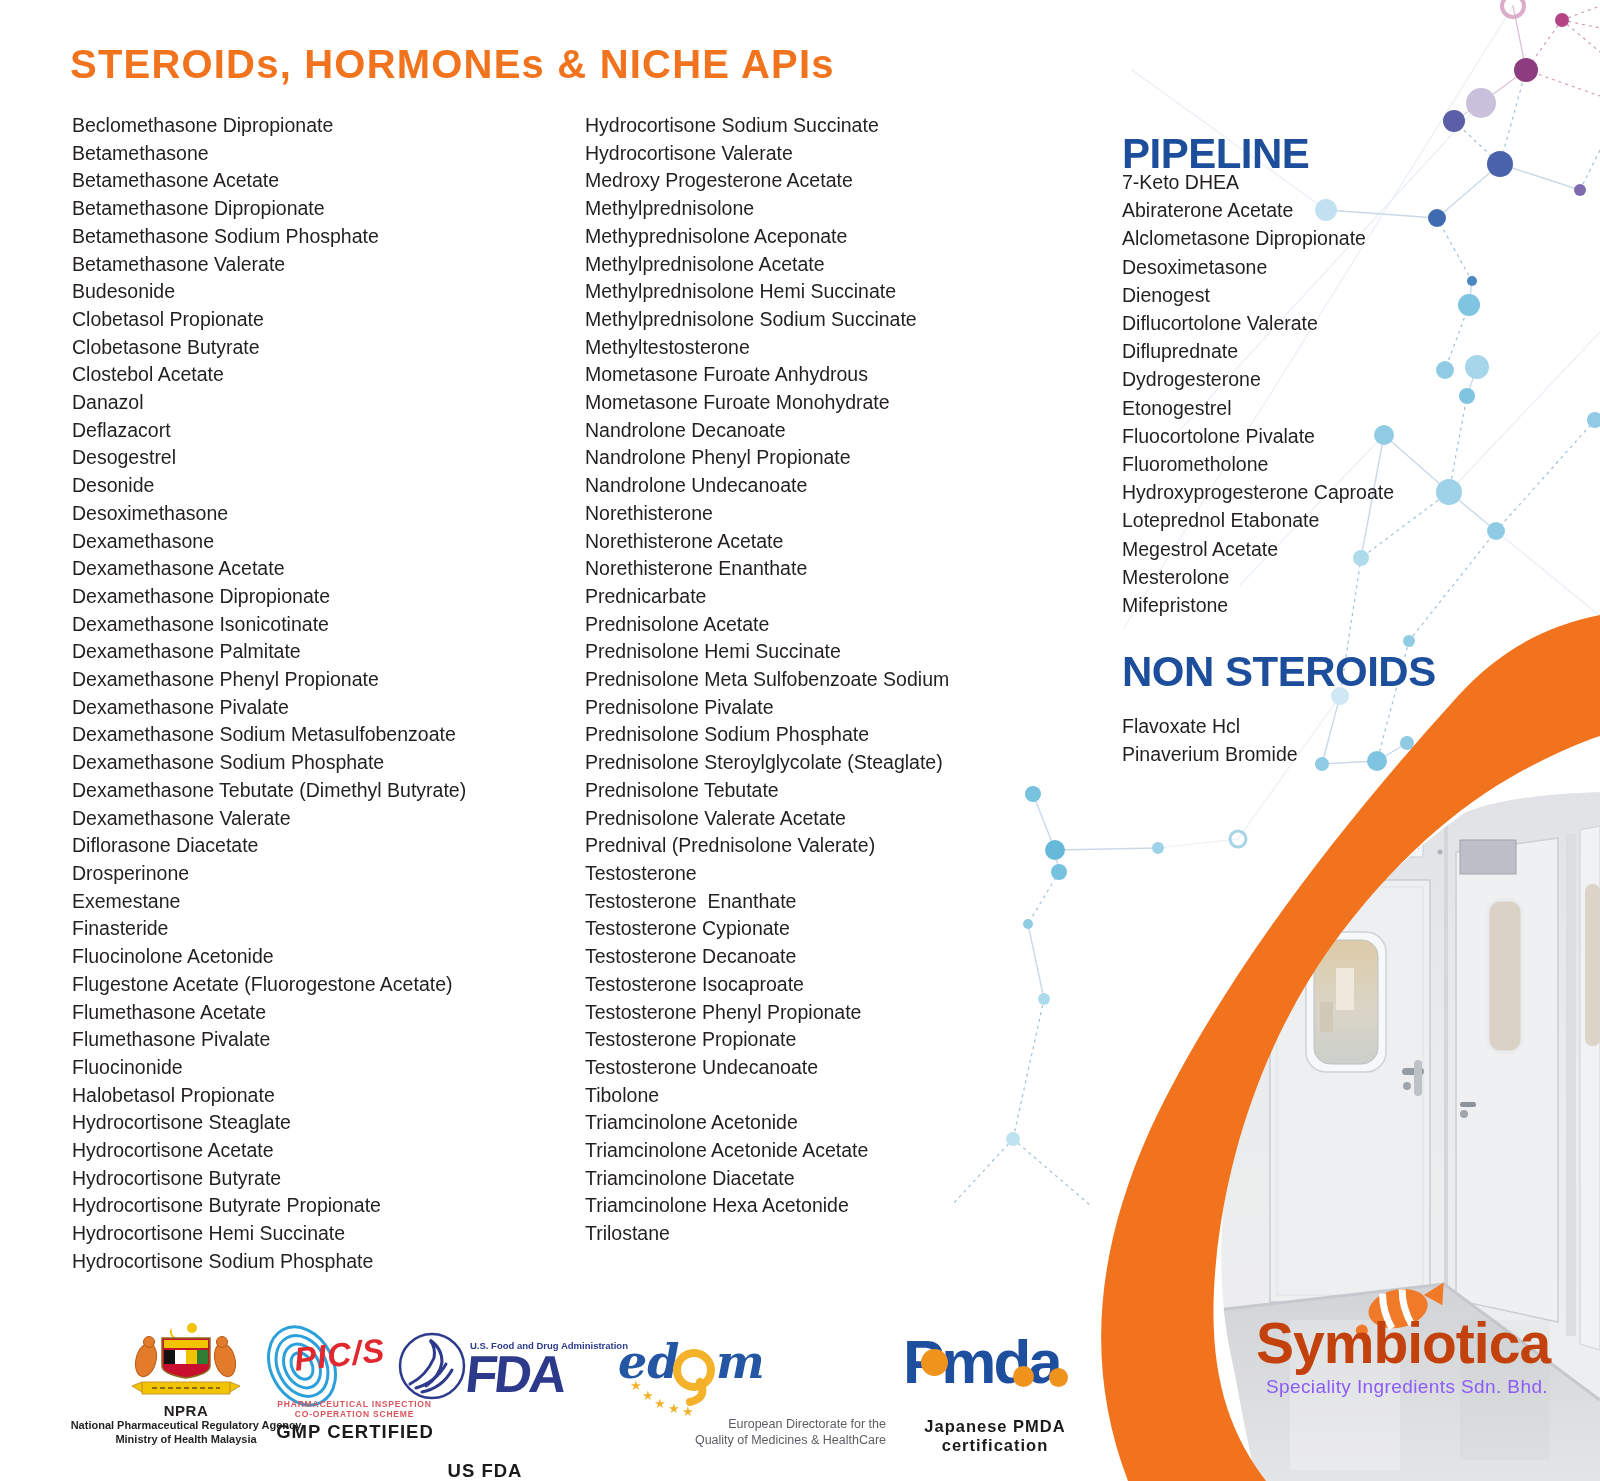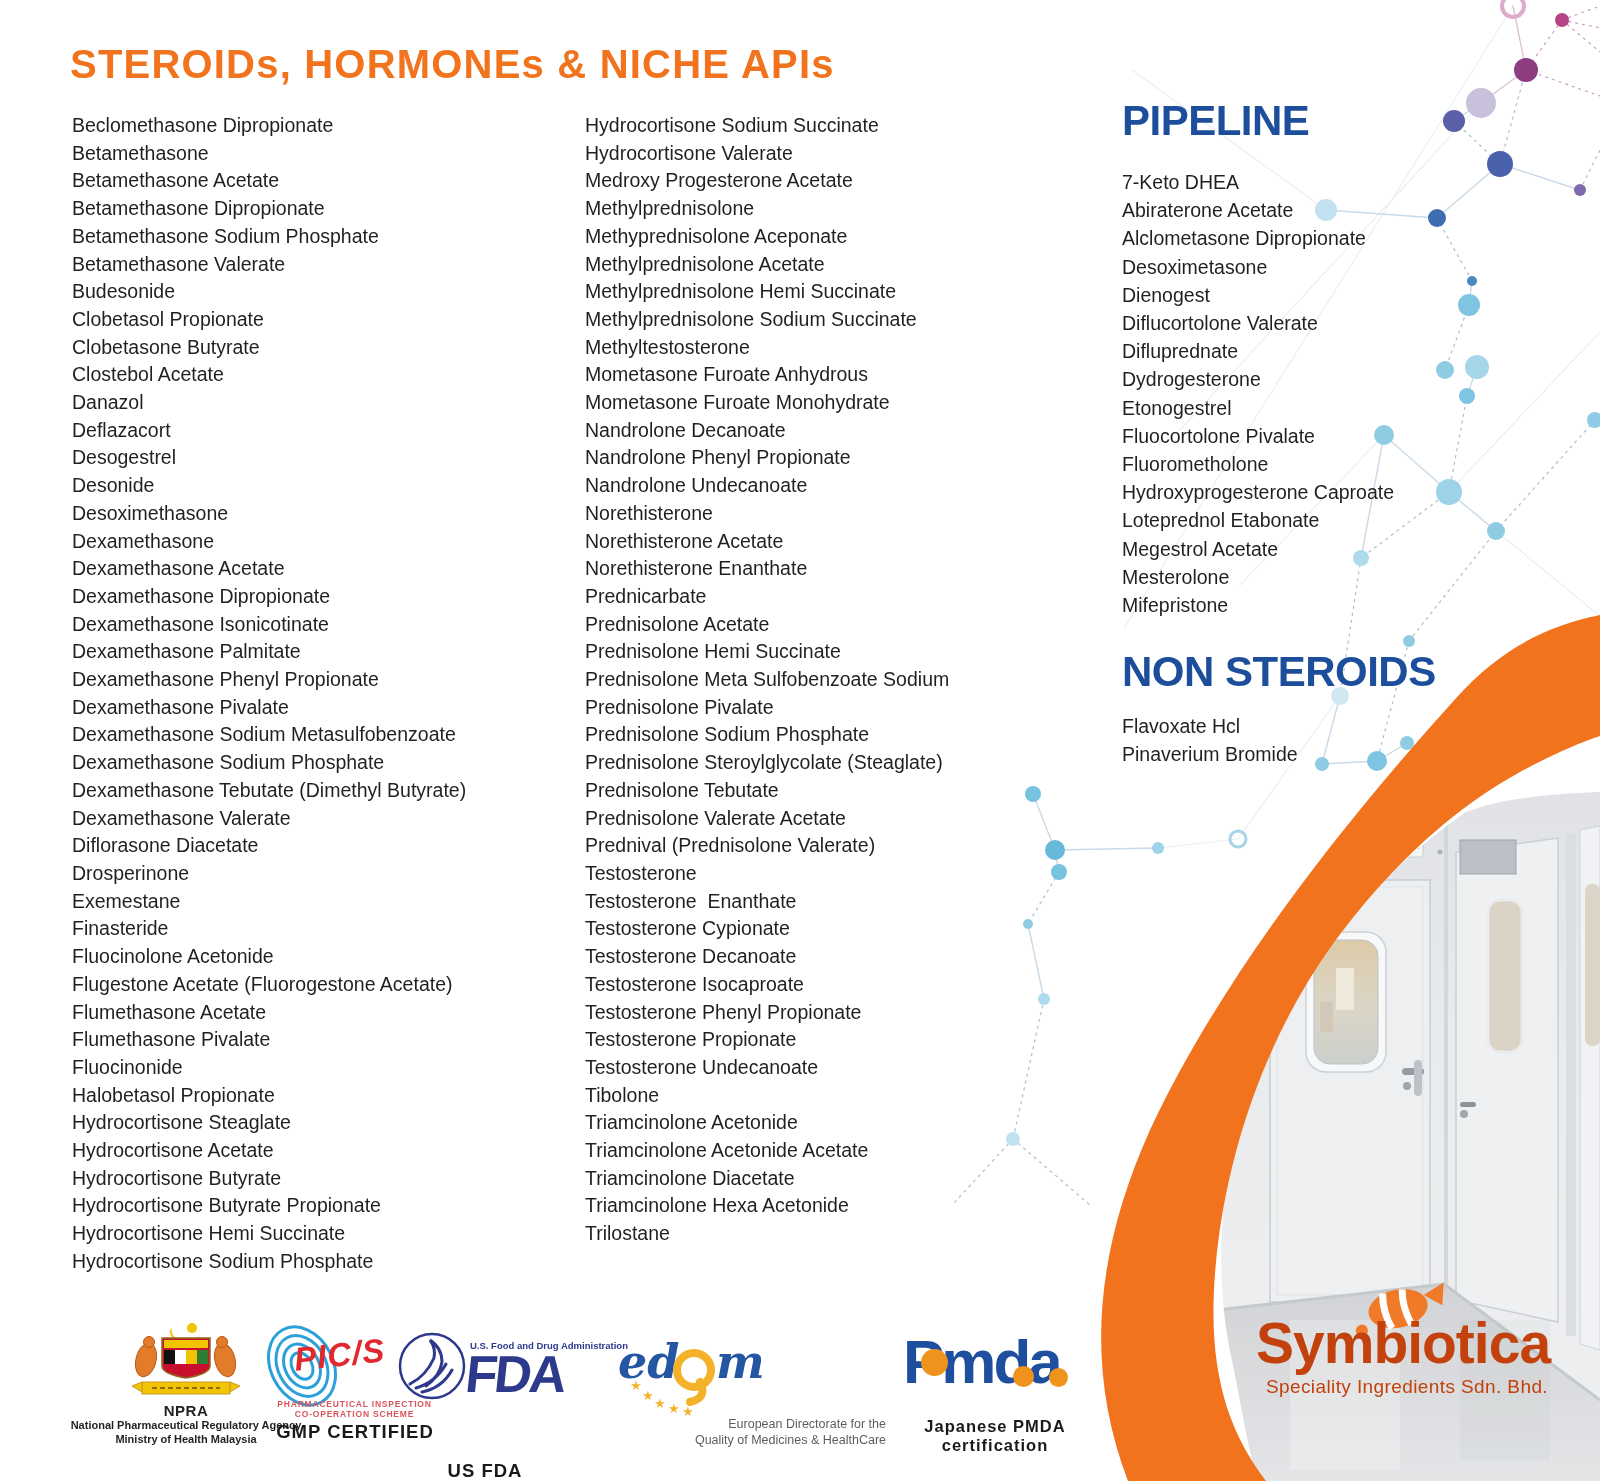--- a/index.html
+++ b/index.html
@@ -6,21 +6,21 @@
   .canvas{position:relative;width:1600px;height:1481px;background:#ffffff;overflow:hidden;
           font-family:"Liberation Sans",sans-serif;color:#231f20;}
   .main-heading{position:absolute;left:70px;top:42px;font-size:40px;font-weight:bold;
           color:#F1731D;letter-spacing:1.2px;white-space:nowrap;z-index:2;text-align:right;}
   .plist{position:absolute;top:112px;font-size:19.5px;line-height:27.7px;z-index:2;}
   .plist div{white-space:pre;}
   .col1{left:72px;}
   .col2{left:585px;}
   .rhead{position:absolute;left:1122px;font-size:42px;font-weight:bold;color:#1D4E9B;
          letter-spacing:-0.5px;white-space:nowrap;z-index:2;}
-  #pipeline-heading{top:97px;}
+  #pipeline-heading{top:130px;}
   #nonsteroids-heading{top:648px;}
   .rlist{position:absolute;left:1122px;font-size:19.5px;line-height:28.2px;z-index:2;}
   .rlist div{white-space:pre;}
   #pipeline-list{top:168px;}
   #nonsteroids-list{top:712px;}
   .network{position:absolute;left:0;top:0;z-index:0;pointer-events:none;}
   .swoosh-photo{position:absolute;left:960px;top:560px;z-index:3;pointer-events:none;}
   
   .cert{position:absolute;z-index:4;}
   .npra-text{left:55px;width:262px;top:1402px;text-align:center;}
@@ -38,21 +38,21 @@
   .fda-caption{left:396px;width:178px;top:1460px;}
   .edqm-desc{left:688px;width:198px;top:1392px;text-align:right;font-size:12.5px;
       color:#5A5E63;line-height:16px;margin-top:24px;}
   .pmda-word{left:903px;top:1326px;font-size:62px;font-weight:bold;color:#1D4F9E;letter-spacing:-3px;}
   .pmda-dot{position:absolute;border-radius:50%;background:#F0931C;z-index:5;}
   .pmda-caption{left:888px;width:214px;top:1417px;font-size:16.5px;}
   
   .brand-name{left:1256px;top:1310px;font-size:57px;font-weight:bold;color:#c2410c;
       letter-spacing:-1px;z-index:5;}
   .brand-tagline{left:1256px;width:302px;top:1376px;text-align:center;font-size:19px;
-      color:#c2410c;letter-spacing:0.4px;z-index:5;}
+      color:#8b5cf6;letter-spacing:0.4px;z-index:5;}
   .fish{position:absolute;left:1336px;top:1278px;z-index:5;}
 </style>
 </head>
 <body>
 
 <div class="canvas">
 
   <svg class="network" viewBox="0 0 1600 1210" width="1600" height="1210">
     <g fill="none" stroke-linecap="round">
 

